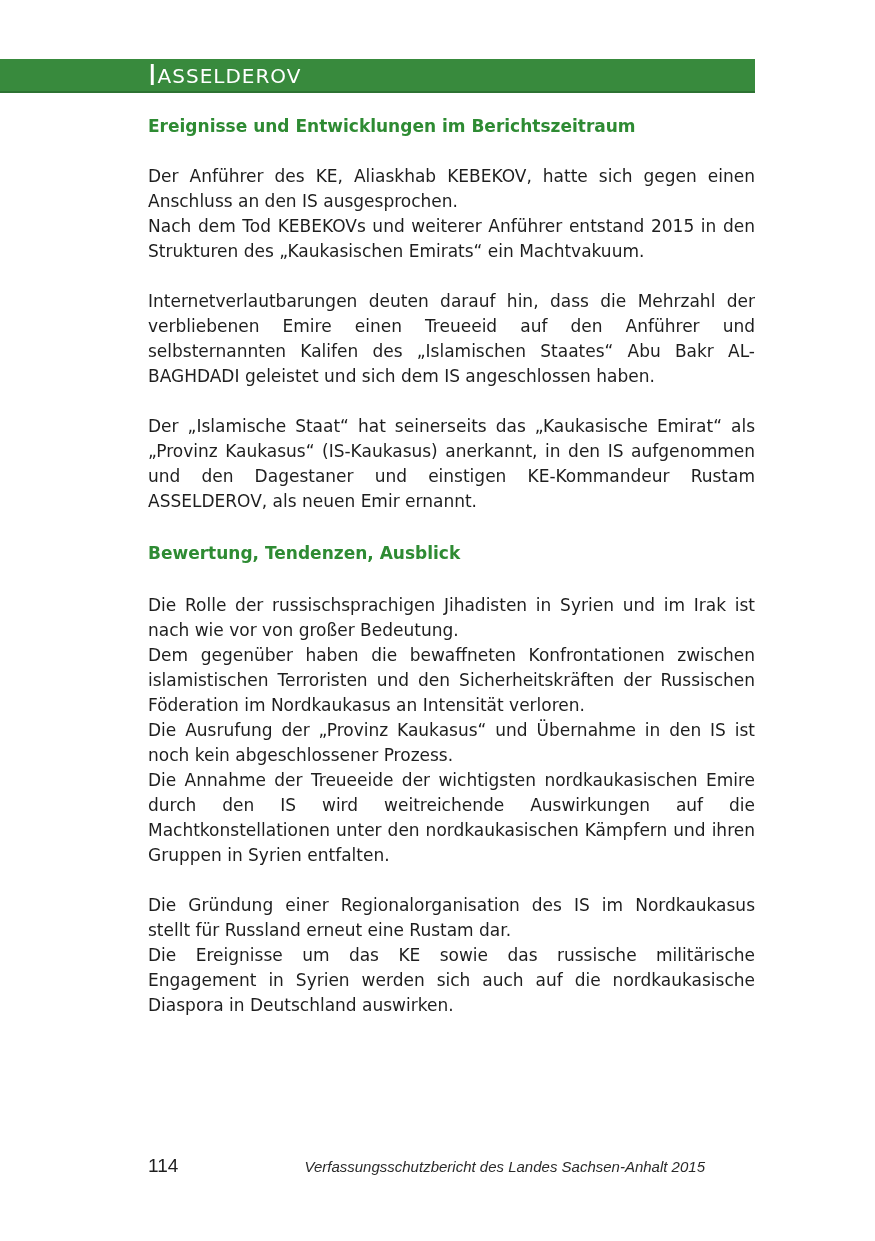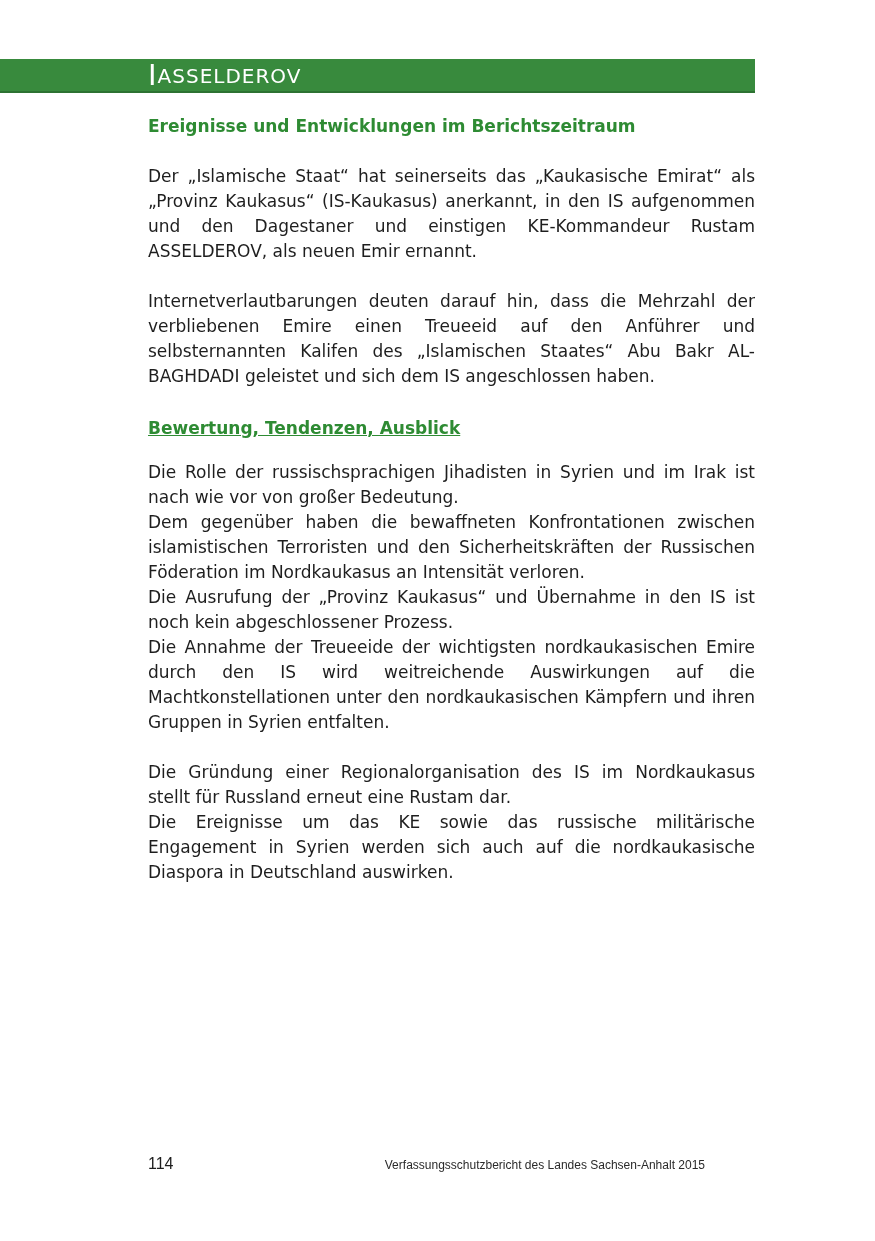--- a/index.html
+++ b/index.html
@@ -45,69 +45,71 @@
   }
   h2.section-heading {
     margin: 0 0 24px 0;
     font-size: 17px;
     line-height: 28px;
     font-weight: bold;
     color: #2e8b33;
   }
   h2.section-heading.second {
     margin-top: 25px;
-    margin-bottom: 18px;
-    text-decoration: underline;
+    margin-bottom: 26px;
   }
   p.body-paragraph {
     margin: 0 0 25px 0;
     font-size: 17px;
     line-height: 25px;
     text-align: justify;
     white-space: pre-line;
     color: #1e1e1e;
   }
   .page-footer {
     position: absolute;
     top: 1155px;
     left: 148px;
     right: 170px;
     display: flex;
     align-items: baseline;
     justify-content: space-between;
     color: #1e1e1e;
   }
   .page-number {
-    font-size: 16px;
+    font-size: 19px;
     font-family: "Liberation Sans", sans-serif;
   }
   .footer-title {
-    font-size: 12px;
+    font-size: 15px;
     font-family: "Liberation Sans", sans-serif;
     color: #2a2a2a;
+    font-style: italic;
   }
 </style>
 </head>
 <body>
 
 <div class="page">
 
   <header class="chapter-bar">
     <span class="chapter-initial">I</span>
       <span class="chapter-rest">ASSELDEROV</span>
   </header>
 
   <main class="content">
 
     <h2 class="section-heading">Ereignisse und Entwicklungen im Berichtszeitraum</h2>
 
+    <p class="body-paragraph">Der Anführer des KE, Aliaskhab KEBEKOV, hatte sich gegen einen Anschluss an den IS ausgesprochen.
+Nach dem Tod KEBEKOVs und weiterer Anführer entstand 2015 in den Strukturen des „Kaukasischen Emirats“ ein Machtvakuum.</p>
+
+    <p class="body-paragraph">Internetverlautbarungen deuten darauf hin, dass die Mehrzahl der verbliebenen Emire einen Treueeid auf den Anführer und selbsternannten Kalifen des „Islamischen Staates“ Abu Bakr AL-BAGHDADI geleistet und sich dem IS angeschlossen haben.</p>
 
     <p class="body-paragraph">Der „Islamische Staat“ hat seinerseits das „Kaukasische Emirat“ als „Provinz Kaukasus“ (IS-Kaukasus) anerkannt, in den IS aufgenommen und den Dagestaner und einstigen KE-Kommandeur Rustam ASSELDEROV, als neuen Emir ernannt.</p>
-
-    <p class="body-paragraph">Internetverlautbarungen deuten darauf hin, dass die Mehrzahl der verbliebenen Emire einen Treueeid auf den Anführer und selbsternannten Kalifen des „Islamischen Staates“ Abu Bakr AL-BAGHDADI geleistet und sich dem IS angeschlossen haben.</p>
 
 
     <h2 class="section-heading second">Bewertung, Tendenzen, Ausblick</h2>
 
     <p class="body-paragraph">Die Rolle der russischsprachigen Jihadisten in Syrien und im Irak ist nach wie vor von großer Bedeutung.
 Dem gegenüber haben die bewaffneten Konfrontationen zwischen islamistischen Terroristen und den Sicherheitskräften der Russischen Föderation im Nordkaukasus an Intensität verloren.
 Die Ausrufung der „Provinz Kaukasus“ und Übernahme in den IS ist noch kein abgeschlossener Prozess.
 Die Annahme der Treueeide der wichtigsten nordkaukasischen Emire durch den IS wird weitreichende Auswirkungen auf die Machtkonstellationen unter den nordkaukasischen Kämpfern und ihren Gruppen in Syrien entfalten.</p>
 
     <p class="body-paragraph">Die Gründung einer Regionalorganisation des IS im Nordkaukasus stellt für Russland erneut eine Rustam dar.

